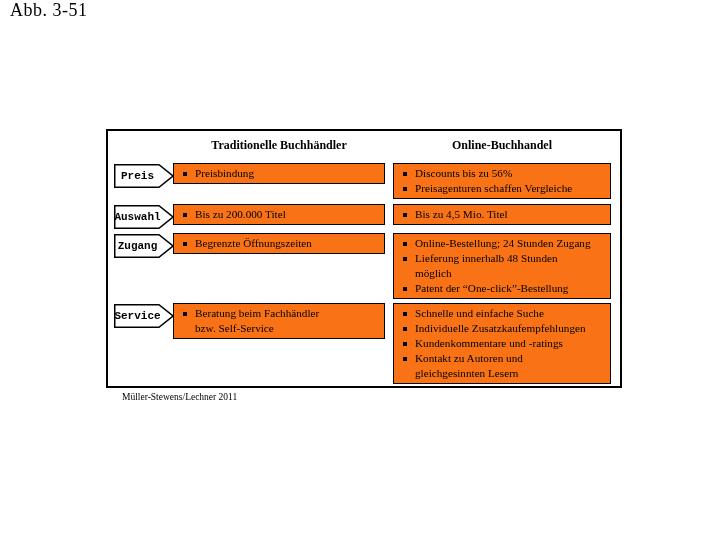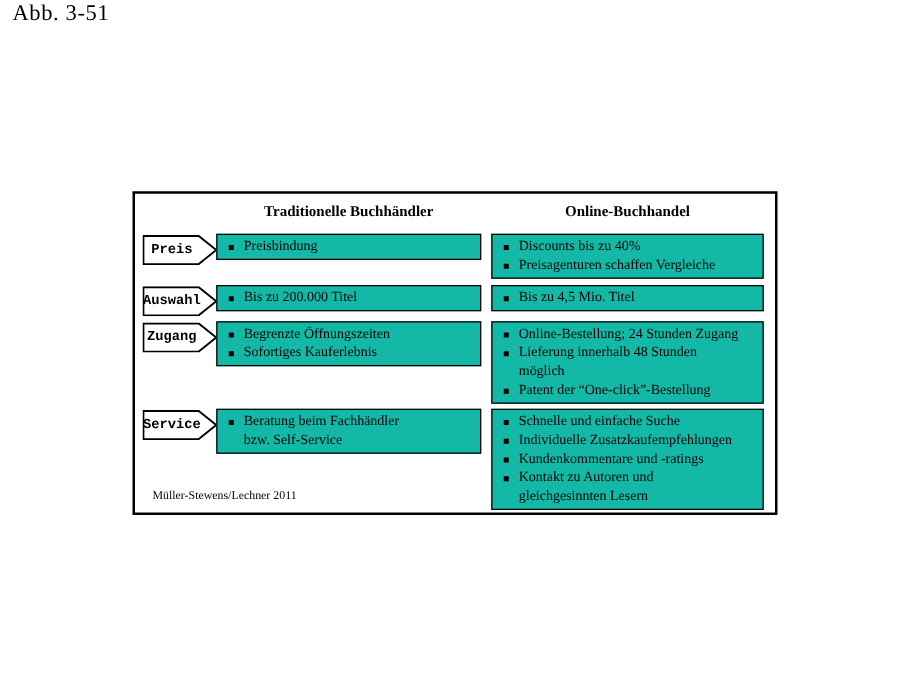--- a/index.html
+++ b/index.html
@@ -11,21 +11,20 @@
   }
   .slide-title {
     position:absolute; left:10px; top:0;
     font-size:18px; letter-spacing:0.5px;
   }
   .panel {
     position:absolute; left:106px; top:129px;
     width:516px; height:259px;
     border:2px solid #000; box-sizing:border-box;
     background:#fff;
-    margin-top:24px;
   }
   .col-header {
     position:absolute; top:7px; height:16px;
     font-weight:bold; font-size:12px; text-align:center;
     white-space:nowrap;
   }
   .col-header-left  { left:65px;  width:212px; }
   .col-header-right { left:285px; width:218px; }
 
   .row { position:absolute; left:0; width:100%; height:0; }
@@ -38,21 +37,21 @@
     position:absolute; left:6px; top:1px; width:60px; height:24px;
   }
   .arrow-label svg { position:absolute; left:0; top:0; display:block; }
   .arrow-text {
     position:absolute; left:0; top:0; width:47px; height:24px;
     line-height:24px; text-align:center;
     font-weight:bold; font-size:11px; white-space:nowrap;font-family:Liberation Mono, monospace;
   }
   .cell {
     position:absolute; box-sizing:border-box;
-    border:1.5px solid #000; background:#14b8a6;
+    border:1.5px solid #000; background:#f97316;
   }
   .cell-left  { left:65px;  width:212px; }
   .cell-right { left:285px; width:218px; }
   .cell ul { margin:0; padding:2px 0 2px 0; list-style:none; }
   .cell li {
     position:relative; padding-left:21px;
     font-size:11.2px; line-height:15px;
     white-space:pre; overflow:visible;
   }
   .cell li .bullet-square {
@@ -81,21 +80,21 @@
       </svg>
       <span class="arrow-text">Preis</span>
     </div>
     <div class="cell cell-left">
       <ul>
         <li><span class="bullet-square"></span><span>Preisbindung</span></li>
       </ul>
     </div>
     <div class="cell cell-right">
       <ul>
-        <li><span class="bullet-square"></span><span>Discounts bis zu 40%</span></li>
+        <li><span class="bullet-square"></span><span>Discounts bis zu 56%</span></li>
         <li><span class="bullet-square"></span><span>Preisagenturen schaffen Vergleiche</span></li>
       </ul>
     </div>
   </div>
 
   <div class="row r2">
     <div class="arrow-label">
       <svg width="60" height="24" viewBox="0 0 60 24">
         <polygon points="0.75,0.75 45,0.75 59,12 45,23.25 0.75,23.25" fill="#ffffff" stroke="#000000" stroke-width="1.5"></polygon>
       </svg>
@@ -116,21 +115,20 @@
   <div class="row r3">
     <div class="arrow-label">
       <svg width="60" height="24" viewBox="0 0 60 24">
         <polygon points="0.75,0.75 45,0.75 59,12 45,23.25 0.75,23.25" fill="#ffffff" stroke="#000000" stroke-width="1.5"></polygon>
       </svg>
       <span class="arrow-text">Zugang</span>
     </div>
     <div class="cell cell-left">
       <ul>
         <li><span class="bullet-square"></span><span>Begrenzte Öffnungszeiten</span></li>
-        <li><span class="bullet-square"></span><span>Sofortiges Kauferlebnis</span></li>
       </ul>
     </div>
     <div class="cell cell-right">
       <ul>
         <li><span class="bullet-square"></span><span>Online-Bestellung; 24 Stunden Zugang</span></li>
         <li><span class="bullet-square"></span><span>Lieferung innerhalb 48 Stunden
 möglich</span></li>
         <li><span class="bullet-square"></span><span>Patent der “One-click”-Bestellung</span></li>
       </ul>
     </div>

